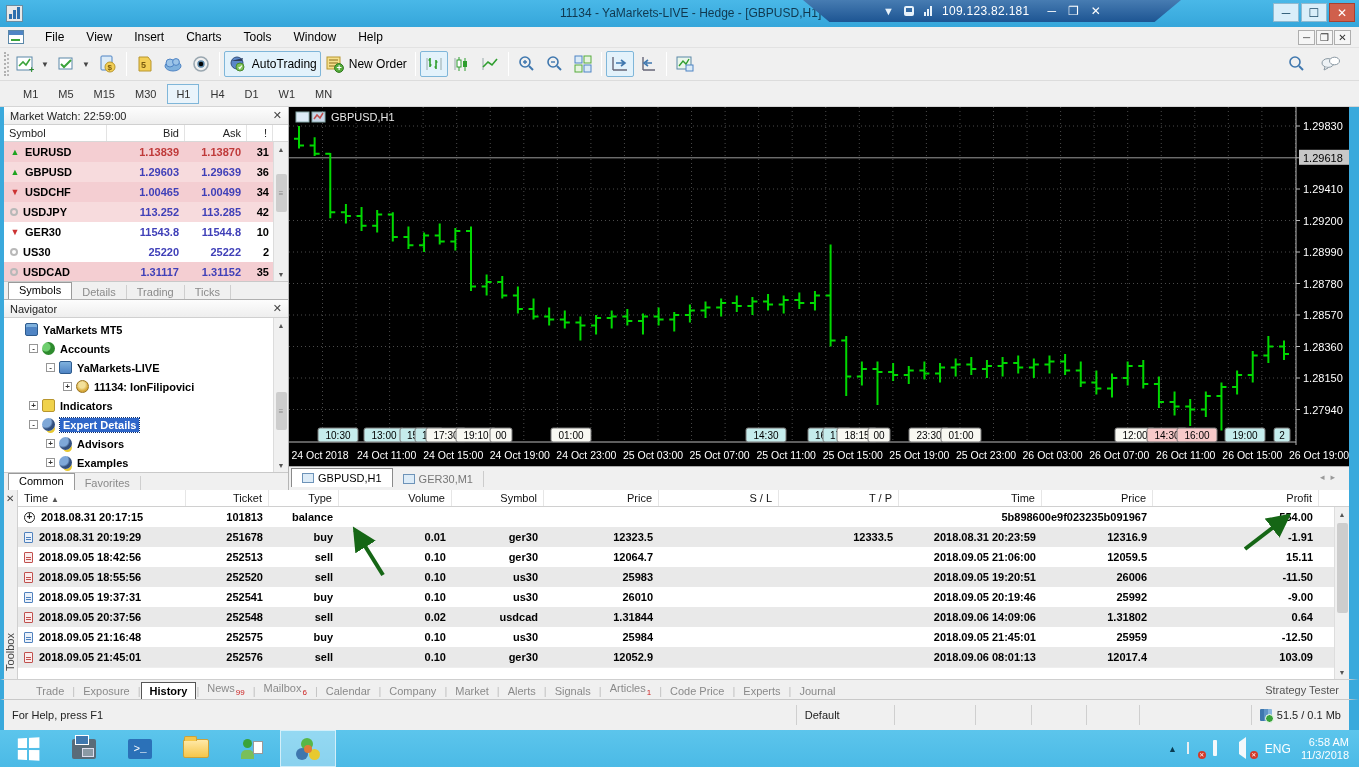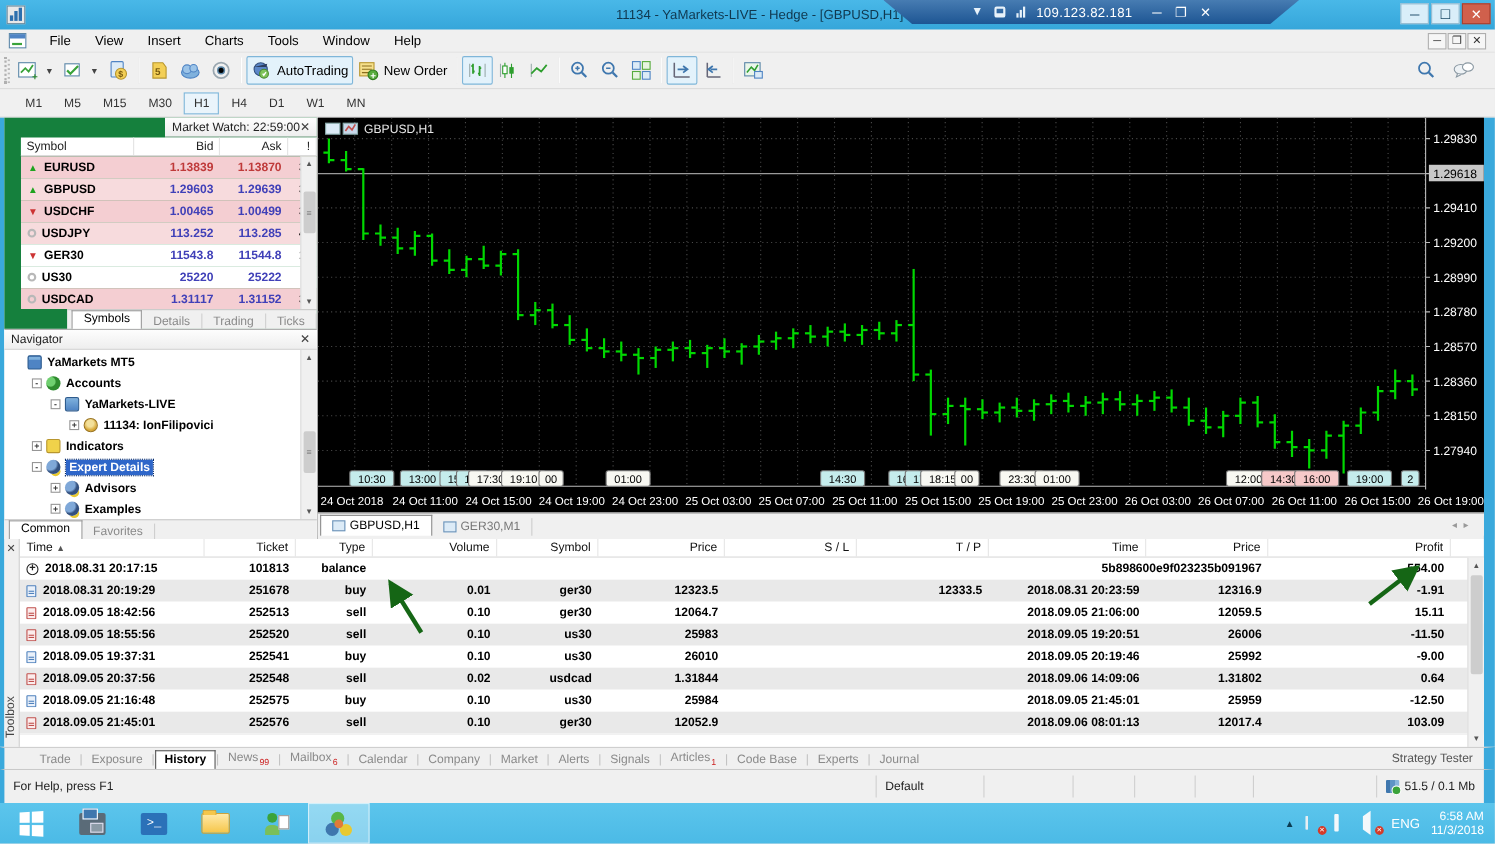--- a/index.html
+++ b/index.html
@@ -45,21 +45,21 @@
   
   .tfbar { height:26px; background:#f0f0f0; display:flex; align-items:center; flex:0 0 26px; padding-left:14px; border-bottom:1px solid #d5d5d5; }
   .tf-btn { padding:3px 8px; margin-right:2px; font-size:11px; color:#333; border:1px solid transparent; }
   .tf-btn.active { border-color:#7fb6d9; background:#eaf4fb; }
 
   
   .main { flex:0 0 380px; display:flex; border-left:4px solid #3aa9dc; border-right:10px solid #3aa9dc; background:#f0f0f0; }
   .left-col { width:285px; display:flex; flex-direction:column; border-right:1px solid #b5b5b5; }
   .panel-title { height:18px; background:linear-gradient(#fdfdfd,#eeeeee); border-bottom:1px solid #d0d0d0; display:flex; align-items:center; padding:0 6px; font-size:11px; color:#222; }
   .panel-title .x { margin-left:auto; color:#444; font-size:11px; }
-  .mw-panel { height:192px; display:flex; flex-direction:column; background:#15803d;align-items:flex-end; }
+  .mw-panel { height:192px; display:flex; flex-direction:column; background:#fca5a5; }
   .mw-header { display:flex; height:17px; border-bottom:1px solid #d8d8d8; background:#fff; font-size:11px; color:#222; }
   .mw-header span { padding:2px 5px; border-right:1px solid #e3e3e3; }
   .mw-rows { flex:1; overflow:hidden; position:relative; }
   .mw-row { display:flex; height:20px; align-items:center; font-size:11px; }
   .mw-c0 { width:103px; display:flex; align-items:center; gap:5px; padding-left:6px; font-weight:700; }
   .mw-c1 { width:78px; text-align:right; padding-right:6px; font-weight:700; }
   .mw-c2 { width:62px; text-align:right; padding-right:6px; font-weight:700; }
   .mw-c3 { width:26px; text-align:right; padding-right:4px; font-weight:700; }
   .trend { font-size:9px; width:10px; display:inline-block; text-align:center; }
   .trend.flat { width:8px; height:8px; border:2px solid #b8b8b8; border-radius:50%; }
@@ -1028,21 +1028,21 @@
       <span class="btab ">Company</span>
       <span class="btab-sep">|</span>
       <span class="btab ">Market</span>
       <span class="btab-sep">|</span>
       <span class="btab ">Alerts</span>
       <span class="btab-sep">|</span>
       <span class="btab ">Signals</span>
       <span class="btab-sep">|</span>
       <span class="btab ">Articles<span class="badge">1</span></span>
       <span class="btab-sep">|</span>
-      <span class="btab ">Code Base</span>
+      <span class="btab ">Code Price</span>
       <span class="btab-sep">|</span>
       <span class="btab ">Experts</span>
       <span class="btab-sep">|</span>
       <span class="btab ">Journal</span>
     <span class="strategy-tester">Strategy Tester</span>
   </div>
 
   <div class="statusbar">
     <div class="sb-cell first">For Help, press F1</div>
     <div class="sb-cell" style="width:98px">Default</div>

